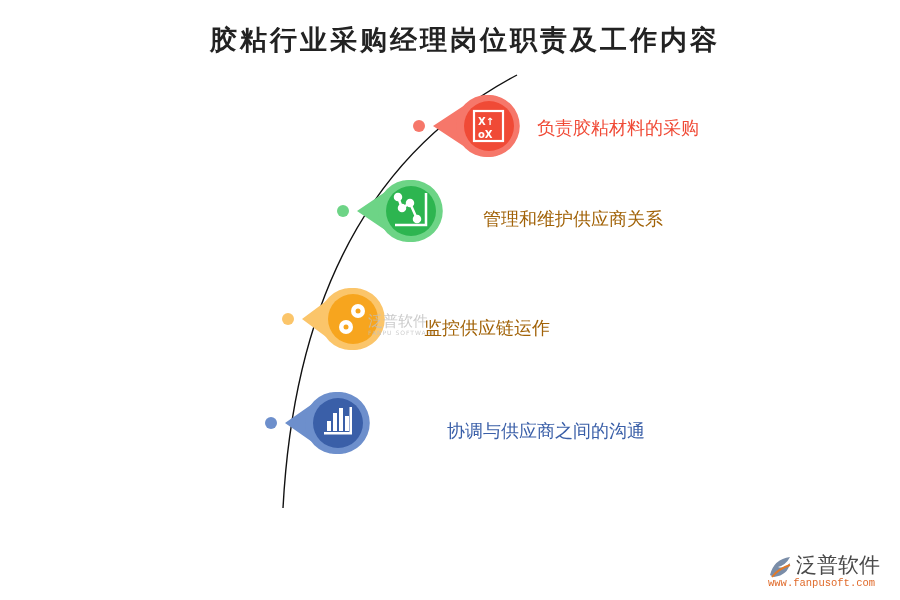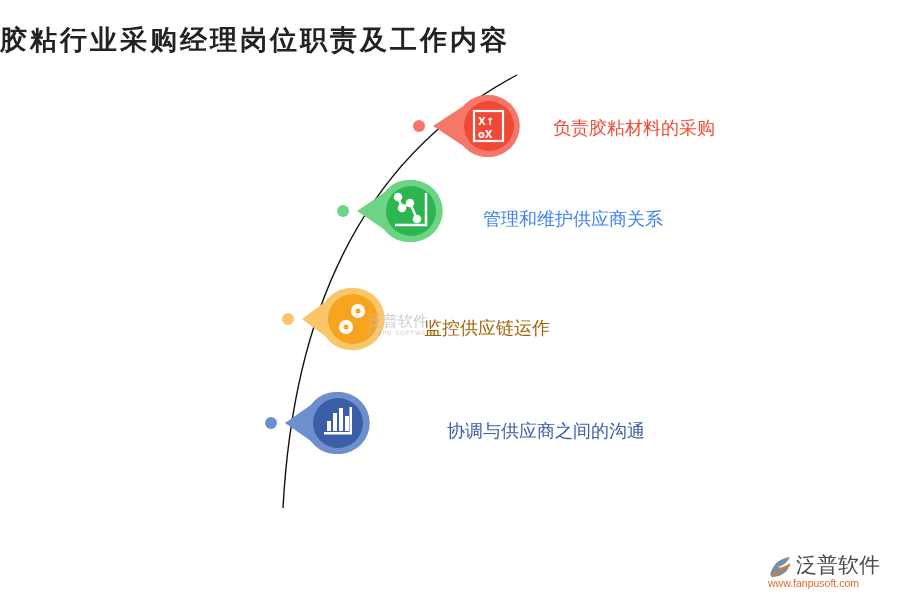--- a/index.html
+++ b/index.html
@@ -1,24 +1,24 @@
 <!DOCTYPE html>
 <html><head>
 <meta charset="utf-8">
 <style>
   html, body { margin:0; padding:0; background:#ffffff; }
   body { width:900px; height:600px; position:relative; overflow:hidden; font-family:"DejaVu Sans", sans-serif; }
-  .title { position:absolute; left:0; top:22px; width:720px; text-align:left; font-size:27px; font-weight:bold; letter-spacing:3px; color:#222222; }
+  .title { position:absolute; left:0; top:22px; width:720px; text-align:right; font-size:27px; font-weight:bold; letter-spacing:3px; color:#222222; }
   svg.diagram { position:absolute; left:0; top:0; }
   .item-text { position:absolute; font-size:18px; white-space:nowrap; }
   .watermark { position:absolute; left:368px; top:312px; color:#bfbfbf; font-size:15px; opacity:0.8; }
   .watermark .sub { display:block; font-size:6px; letter-spacing:1px; margin-top:-2px; }
   .logo { position:absolute; left:768px; top:553px; width:125px; }
   .logo .name { font-size:21px; color:#4a4a4a; margin-left:28px; line-height:24px; }
-  .logo .url { font-family:Liberation Sans, sans-serif; font-size:10.5px; color:#e06a2a; line-height:12px; }
+  .logo .url { font-family:Liberation Mono, monospace; font-size:10.5px; color:#e06a2a; line-height:12px; }
   .logo .mark { position:absolute; left:0; top:2px; }
 </style>
 </head>
 <body>
 
 <div class="title">胶粘行业采购经理岗位职责及工作内容</div>
 
 <svg class="diagram" width="900" height="600" viewBox="0 0 900 600">
   <path d="M517 75 Q 300 190 283 508" fill="none" stroke="#111" stroke-width="1.4"></path>
 
@@ -76,22 +76,22 @@
       <rect x="349.5" y="407" width="2.5" height="27"></rect>
     </g>
   </g>
 </svg>
 
 <div class="watermark">
   <span>泛普软件</span>
   <span class="sub">FANPU SOFTWARE</span>
 </div>
 
-<div class="item-text" style="left:553px; top:116px; color:#f04a36;">负责胶粘材料的采购</div>
-<div class="item-text" style="left:483px; top:207px; color:#3b82f6;">管理和维护供应商关系</div>
+<div class="item-text" style="left:537px; top:116px; color:#f04a36;">负责胶粘材料的采购</div>
+<div class="item-text" style="left:483px; top:207px; color:#a16207;">管理和维护供应商关系</div>
 <div class="item-text" style="left:424px; top:316px; color:#a16207;">监控供应链运作</div>
 <div class="item-text" style="left:407px; top:419px; color:#3a5fa8;margin-left:40px;">协调与供应商之间的沟通</div>
 
 <div class="logo">
   <svg class="mark" width="26" height="24" viewBox="0 0 26 24">
     <path d="M2 20 Q6 4 22 2 Q18 10 10 12 Q16 14 22 8 Q20 20 6 22 Z" fill="#7a8da8"></path>
     <path d="M4 22 Q10 14 22 10" stroke="#e07a2a" stroke-width="2" fill="none"></path>
   </svg>
   <div class="name">泛普软件</div>
   <div class="url">www.fanpusoft.com</div>

